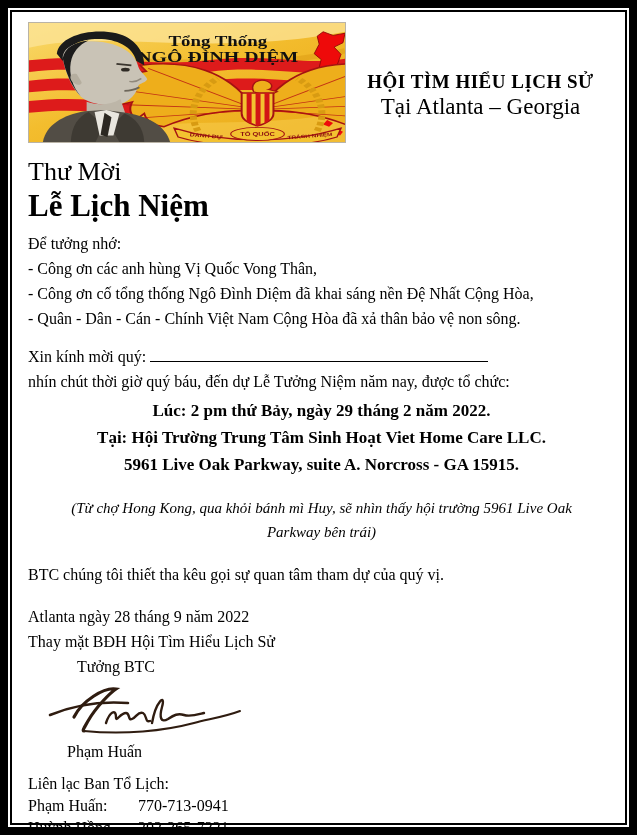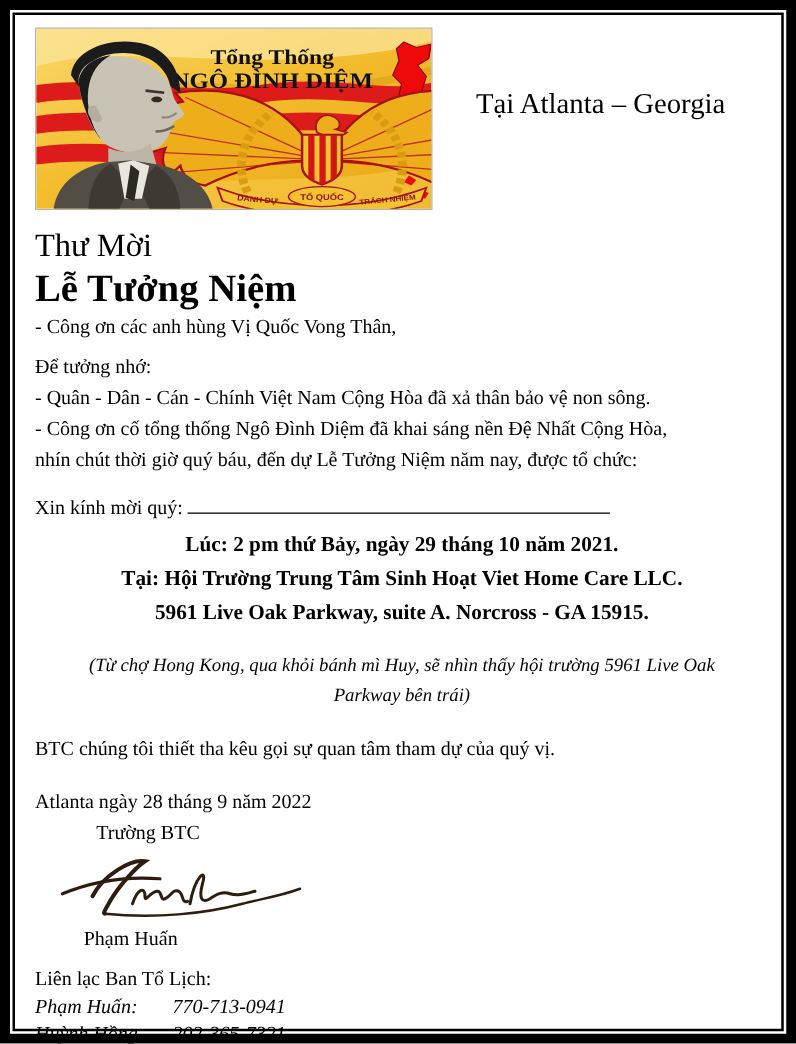--- a/index.html
+++ b/index.html
@@ -10,21 +10,21 @@
     font-family:"Liberation Serif", serif;
     color:#000;
     box-sizing:border-box;
     overflow:hidden;
   }
   .outer-frame{position:absolute;inset:0;border:8px solid #000;pointer-events:none;z-index:5;}
   .inner-frame{position:absolute;inset:10px;border:2px solid #000;pointer-events:none;z-index:5;}
   .content{position:absolute;left:28px;right:22px;top:22px;bottom:14px;z-index:1;}
 
   .header{display:flex;align-items:flex-start;}
-  .flag-banner{width:318px;height:146px;border:1px solid #b9b3a6;box-sizing:border-box;flex:0 0 auto;}
+  .flag-banner{width:318px;height:121px;border:1px solid #b9b3a6;box-sizing:border-box;flex:0 0 auto;}
   .flag-banner svg{display:block;width:100%;height:100%;}
   .org-block{flex:1 1 auto;text-align:center;padding-top:48px;}
   .org-name{font-size:19px;font-weight:bold;letter-spacing:.5px;line-height:24px;}
   .org-location{font-size:23px;line-height:26px;}
 
   .title-block{text-align:left;margin-top:14px;}
   .invite-title{font-size:26px;line-height:30px;}
   .ceremony-title{font-size:31px;font-weight:bold;line-height:36px;margin-top:1px;}
 
   .body-line{font-size:16px;line-height:25px;margin:0;}
@@ -34,21 +34,21 @@
   .spare-line{margin-top:0;}
   .center-bold{font-size:17px;font-weight:bold;text-align:center;line-height:27px;margin:0;}
   .cb-first{margin-top:3px;}
   .directions{font-size:15px;font-style:italic;text-align:center;line-height:24px;margin:18px;}
   .appeal{margin-top:15px;}
   .date-line{margin-top:17px;}
   .role-line{margin-left:49px;}
   .signature-wrap{margin:2px 0 0 16px;height:58px;}
   .signer-name{margin-left:39px;margin-top:0;}
   .contact-block{margin-top:9px;}
-  .contact-row{display:flex;font-size:16px;line-height:22px;font-style:italic;}
+  .contact-row{display:flex;font-size:16px;line-height:22px;}
   .contact-name{width:110px;flex:0 0 auto;}
   .contact-phone{flex:0 0 auto;}
 </style>
 </head>
 <body>
 
 <div class="page">
   <div class="outer-frame"></div>
   <div class="inner-frame"></div>
 
@@ -139,45 +139,47 @@
             <path d="M14,163 C17,140 34,126 56,121 L76,119 L98,123 C124,129 138,144 142,163 Z" fill="#524d45"></path>
             <path d="M60,122 L75,140 L67,163 L42,163 C43,140 50,128 60,122 Z" fill="#3e3a33"></path>
             <path d="M96,124 L82,142 L91,163 L116,163 C115,142 107,130 96,124 Z" fill="#3e3a33"></path>
             <path d="M66,122 L78,119 L91,124 L85,154 L71,154 Z" fill="#e9e6df"></path>
             <path d="M76,123 l7,6 l-4,27 l-7,-3 Z" fill="#2c2822"></path>
           </g>
         </svg>
       </div>
 
       <div class="org-block">
+        <div class="org-name">HỘI TÌM HIỂU LỊCH SỬ</div>
         <div class="org-location">Tại Atlanta – Georgia</div>
       </div>
     </div>
 
     <div class="title-block">
       <div class="invite-title">Thư Mời</div>
-      <div class="ceremony-title">Lễ Tưởng Niệm</div>
-    </div>
-
+      <div class="ceremony-title">Lễ Lịch Niệm</div>
+    </div>
+
+    <p class="body-line remember">Để tưởng nhớ:</p>
     <p class="body-line">- Công ơn các anh hùng Vị Quốc Vong Thân,</p>
-    <p class="body-line remember">Để tưởng nhớ:</p>
+    <p class="body-line">- Công ơn cố tổng thống Ngô Đình Diệm đã khai sáng nền Đệ Nhất Cộng Hòa,</p>
     <p class="body-line">- Quân - Dân - Cán - Chính Việt Nam Cộng Hòa đã xả thân bảo vệ non sông.</p>
-    <p class="body-line">- Công ơn cố tổng thống Ngô Đình Diệm đã khai sáng nền Đệ Nhất Cộng Hòa,</p>
-
+
+    <p class="body-line invite-row"><span>Xin kính mời quý:</span><span class="blank-line"></span></p>
     <p class="body-line spare-line">nhín chút thời giờ quý báu, đến dự Lễ Tưởng Niệm năm nay, được tổ chức:</p>
-    <p class="body-line invite-row"><span>Xin kính mời quý:</span><span class="blank-line"></span></p>
-
-    <p class="center-bold cb-first">Lúc: 2 pm thứ Bảy, ngày 29 tháng 10 năm 2021.</p>
+
+    <p class="center-bold cb-first">Lúc: 2 pm thứ Bảy, ngày 29 tháng 2 năm 2022.</p>
     <p class="center-bold">Tại: Hội Trường Trung Tâm Sinh Hoạt Viet Home Care LLC.</p>
     <p class="center-bold">5961 Live Oak Parkway, suite A. Norcross - GA 15915.</p>
     <p class="directions">(Từ chợ Hong Kong, qua khỏi bánh mì Huy, sẽ nhìn thấy hội trường 5961 Live Oak Parkway bên trái)</p>
     <p class="body-line appeal">BTC chúng tôi thiết tha kêu gọi sự quan tâm tham dự của quý vị.</p>
 
     <p class="body-line date-line">Atlanta ngày 28 tháng 9 năm 2022</p>
-    <p class="body-line role-line">Trường BTC</p>
+    <p class="body-line">Thay mặt BĐH Hội Tìm Hiểu Lịch Sử</p>
+    <p class="body-line role-line">Tưởng BTC</p>
 
     <div class="signature-wrap">
       <svg viewBox="0 0 210 62" width="210" height="62">
         <g fill="none" stroke="#2f1c10" stroke-linecap="round">
           <path stroke-width="3.2" d="M30,36 C38,20 60,6 72,8 C66,12 52,26 44,40 C40,47 38,50 40,50"></path>
           <path stroke-width="2.6" d="M6,34 C30,24 58,20 84,22"></path>
           <path stroke-width="2.4" d="M62,42 C66,30 72,28 72,36 C72,42 76,32 82,32 C86,32 84,40 88,38 C93,36 94,30 99,32 C103,34 101,42 106,40"></path>
           <path stroke-width="2.4" d="M108,42 C112,20 122,12 118,26 C115,37 117,42 124,38 C130,34 134,32 140,34 C146,36 152,34 160,32"></path>
           <path stroke-width="2" d="M40,50 C80,54 120,50 150,42 C165,38 180,36 196,30"></path>
         </g>

